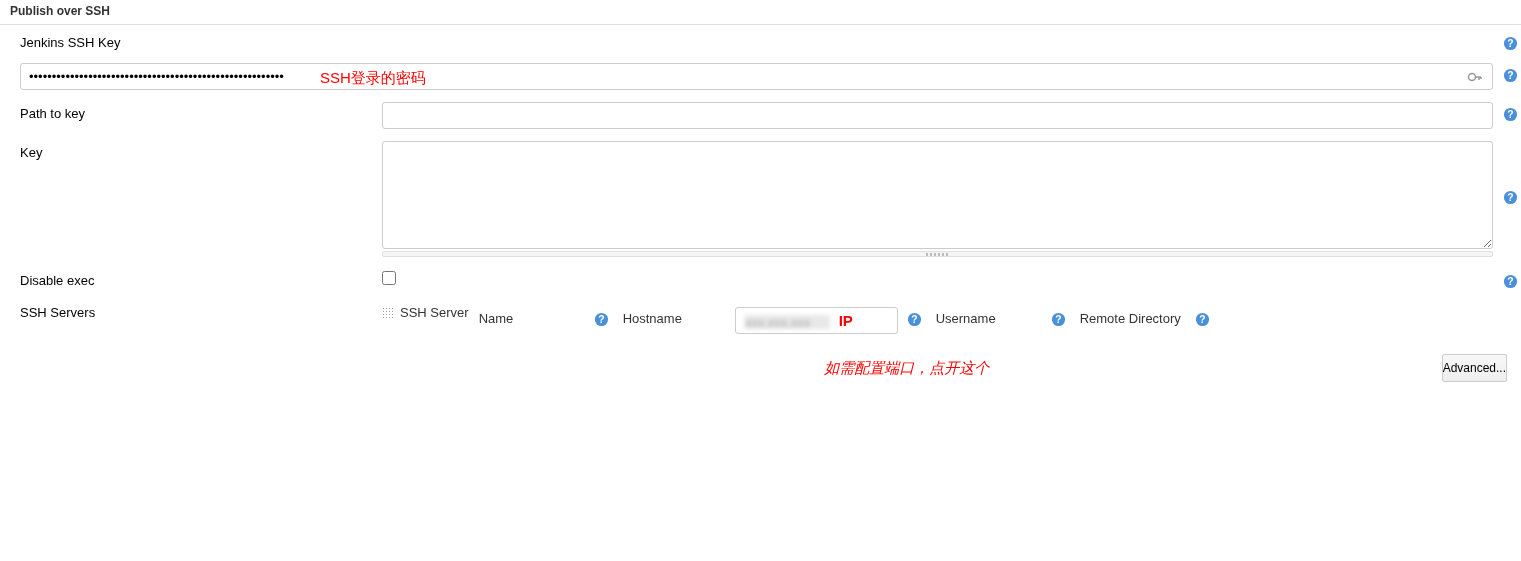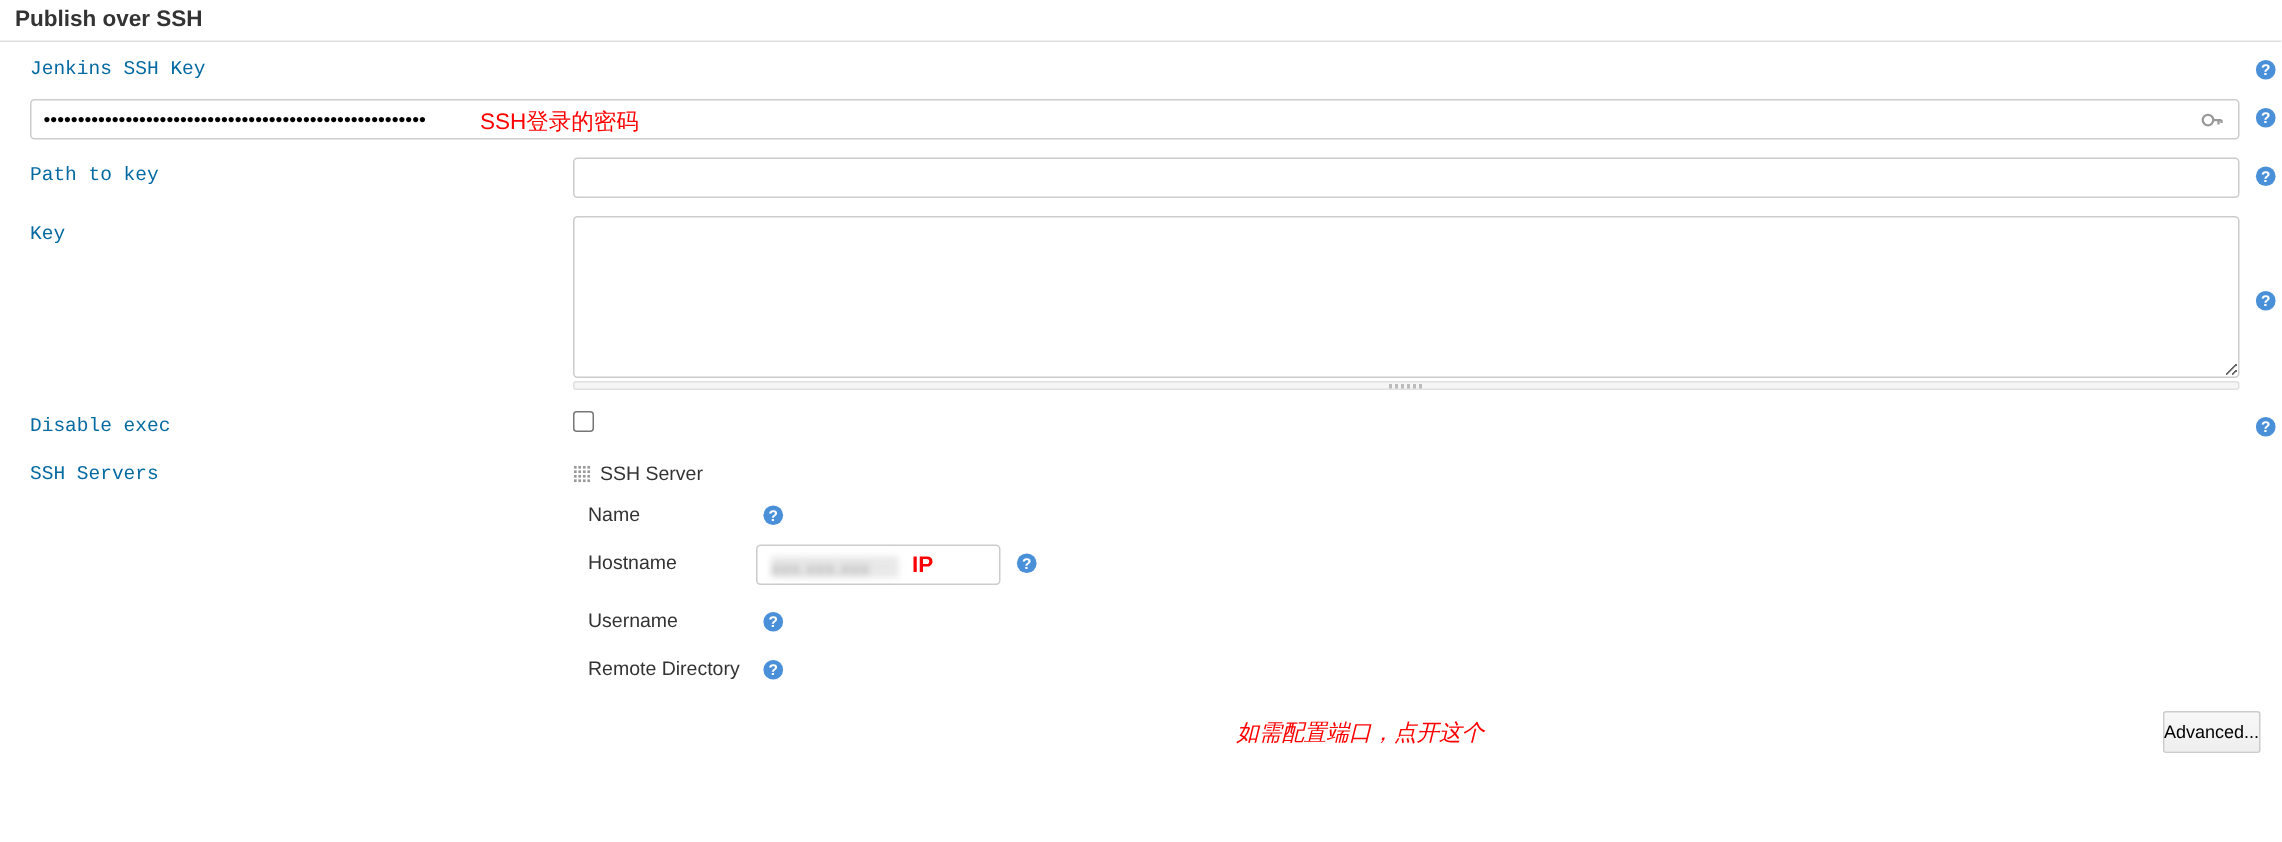--- a/index.html
+++ b/index.html
@@ -11,33 +11,32 @@
       font-family: Helvetica, Arial, sans-serif;
       font-size: 13px;
       color: #333;
       background: #fff;
       width: 1521px;
     }
     .section-title {
       font-weight: bold;
       padding: 4px 10px 6px 10px;
       border-bottom: 1px solid #e0e0e0;
-      font-size: 15px;
+      font-size: 12px;
     }
     .form-row {
       display: flex;
       align-items: flex-start;
       padding: 6px 0 6px 20px;
     }
     .label-col {
       width: 362px;
       flex-shrink: 0;
       padding-top: 4px;
-      color: #0369a1;
-      font-family: Liberation Mono, monospace;
+      color: #000000;
     }
     .field-col {
       flex: 1;
       display: flex;
       align-items: flex-start;
       padding-right: 6px;
       position: relative;
     }
     .help-col {
       width: 22px;
@@ -256,21 +255,21 @@
       <svg viewBox="0 0 16 16">
           <circle cx="8" cy="8" r="7" fill="#4a90d9"></circle>
           <text x="8" y="12" text-anchor="middle" fill="#fff" font-size="11" font-weight="bold">?</text>
         </svg>
     </span>
   </div>
 </div>
 
 <div class="form-row" style="align-items:flex-start;">
   <div class="label-col">SSH Servers</div>
-  <div class="field-col" style="flex-direction:column; padding-right:0;">
+  <div class="field-col" style="flex-direction:row; padding-right:0;">
 
     <div class="server-header">
       <span class="drag-handle"></span>
       <span>SSH Server</span>
     </div>
 
     <div class="nested-row">
       <div class="nested-label">Name</div>
       <div class="help-col">
         <span class="help-icon">

